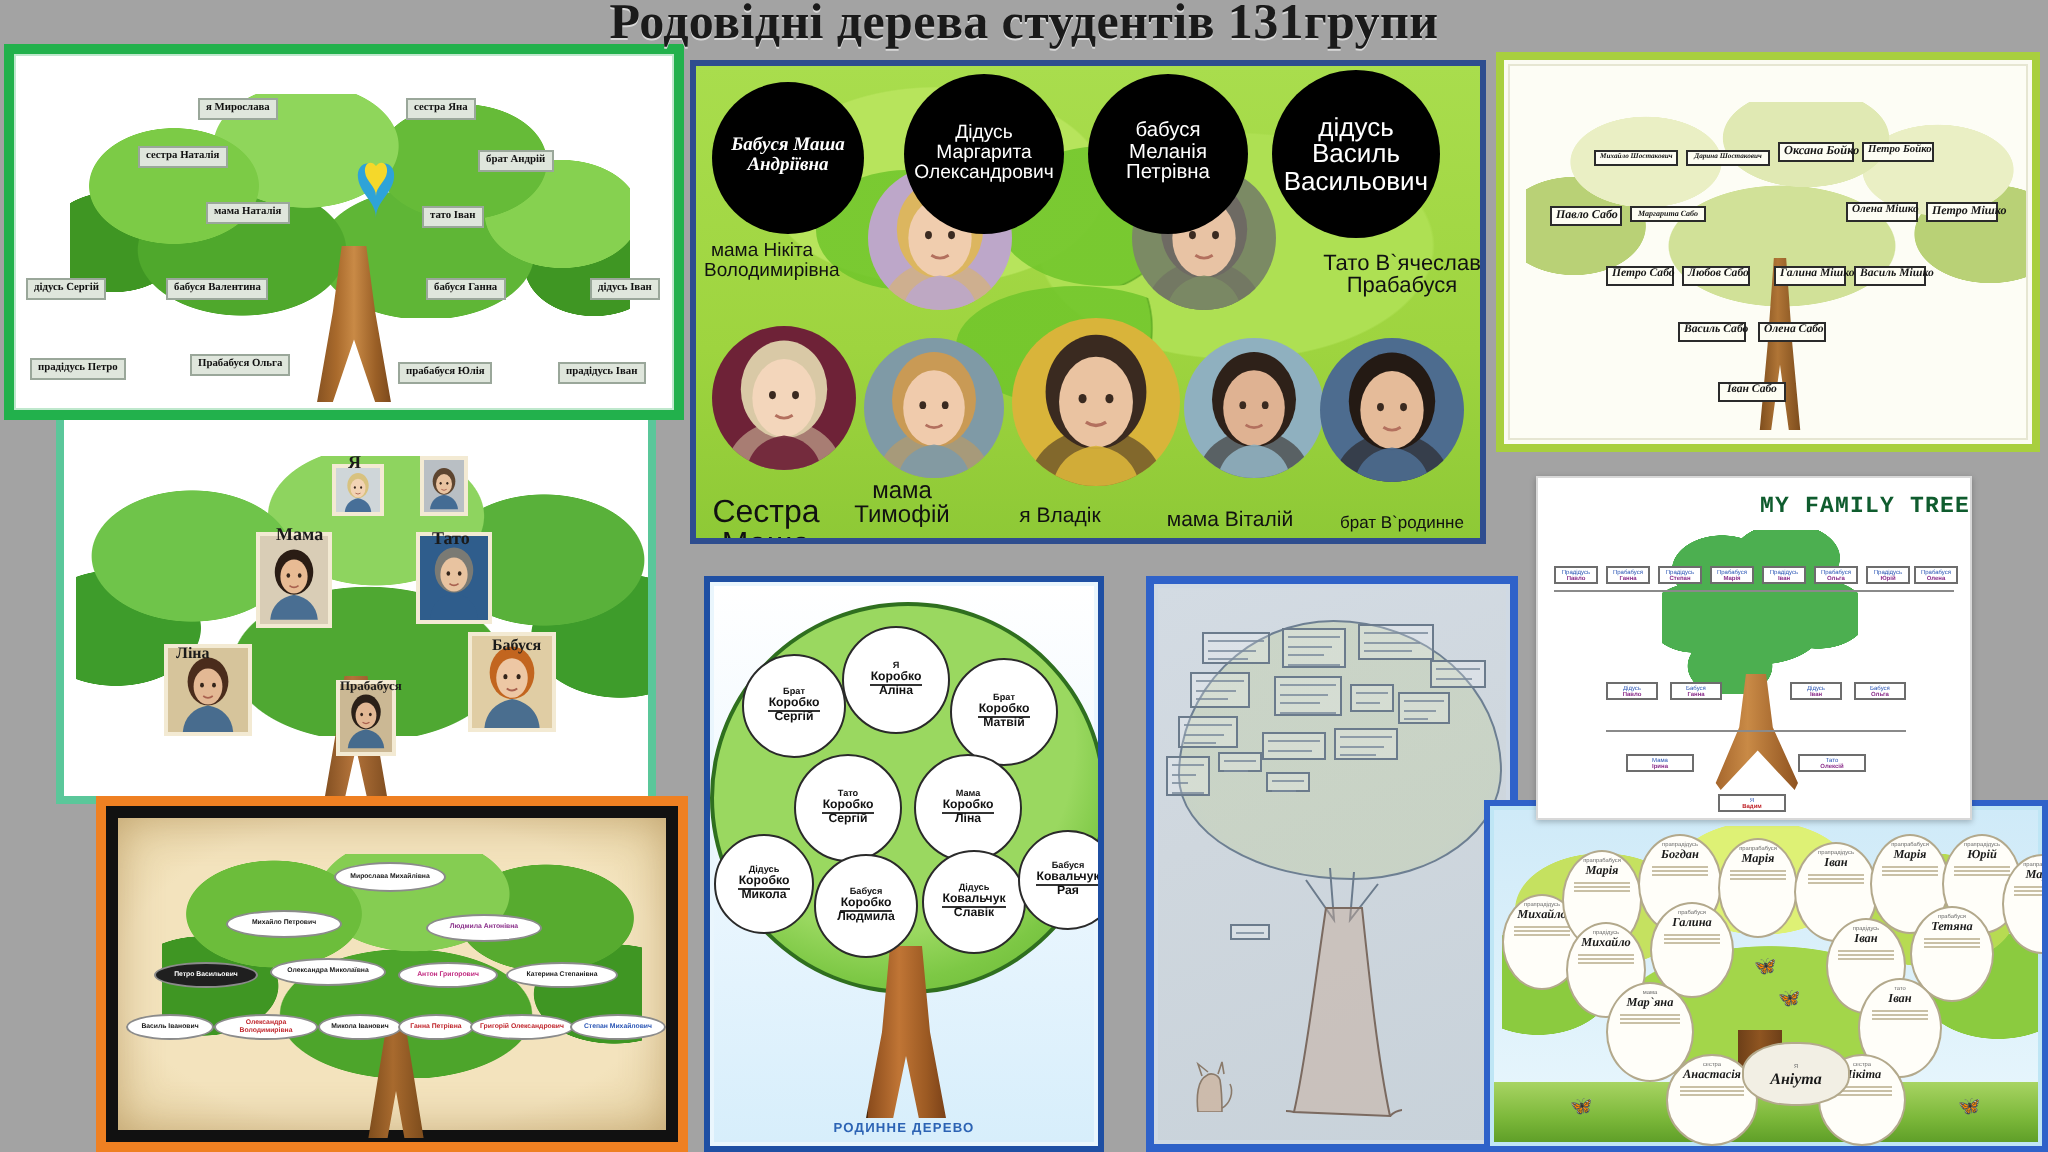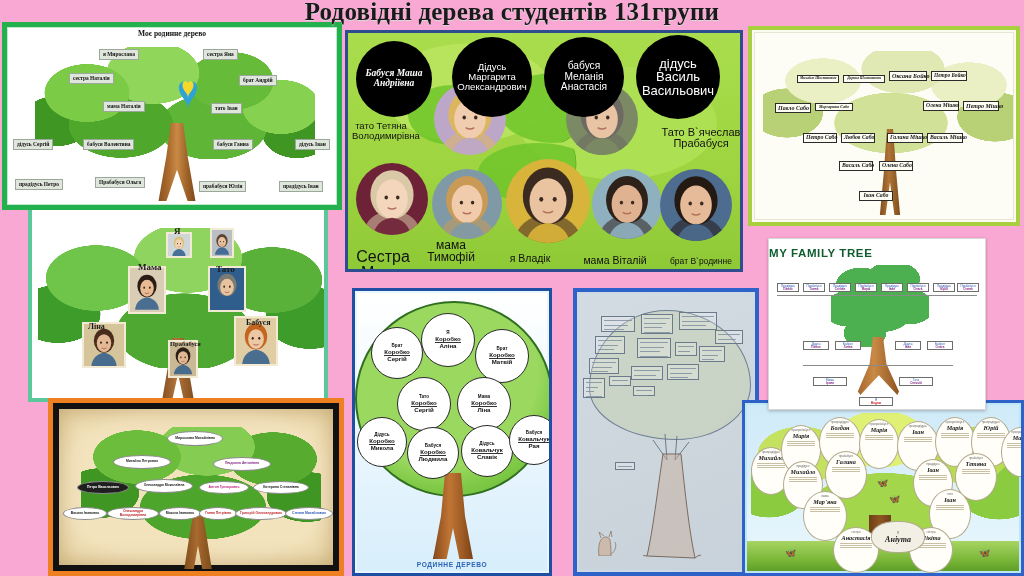--- a/index.html
+++ b/index.html
@@ -2,21 +2,21 @@
 <html><head>
 <meta charset="utf-8">
 <style>
   * { box-sizing: border-box; margin: 0; padding: 0; }
   html, body { width: 1024px; height: 576px; overflow: hidden; }
   body {
     font-family: "Liberation Sans", sans-serif;
     background: #ffffff;
     position: relative;
   }
-  .slide { position: absolute; inset: 0; background: #f9a8d4; }
+  .slide { position: absolute; inset: 0; background: #a3a3a3; }
 
   
   .title {
     position: absolute;
     left: 0; top: -2px; width: 1024px;
     text-align: center;
     font-family: "Liberation Serif", serif;
     font-weight: bold;
     font-size: 25px;
     letter-spacing: 0.2px;
@@ -244,22 +244,22 @@
   }
   .hline{ position:absolute; height:.8px; background:#7b8b9c; opacity:.8; }
 
   
   #p8{
     left: 768px; top: 238px; width: 218px; height: 172px;
     border: 1px solid #d8d8d8; background:#ffffff; z-index: 32;
     box-shadow: 0 1px 3px rgba(0,0,0,.25);
   }
   #p8 .ttl{
-    position:absolute; top:8px; left:0; width:100%; text-align:left;
-    font-family:Liberation Sans, sans-serif; font-weight:bold; font-size:11.5px;
+    position:absolute; top:8px; left:0; width:100%; text-align:right;
+    font-family:Liberation Mono, monospace; font-weight:bold; font-size:11.5px;
     color:#0f5c2e; letter-spacing:.6px;
   }
   .mft-crown{
     position:absolute; left:62px; top:26px; width:98px; height:82px;
     background:
       radial-gradient(ellipse 26px 18px at 30px 20px,#4caf50 0 96%,transparent 97%),
       radial-gradient(ellipse 28px 18px at 62px 14px,#4caf50 0 96%,transparent 97%),
       radial-gradient(ellipse 24px 18px at 16px 44px,#4caf50 0 96%,transparent 97%),
       radial-gradient(ellipse 26px 18px at 78px 42px,#4caf50 0 96%,transparent 97%),
       radial-gradient(ellipse 34px 20px at 48px 48px,#4caf50 0 96%,transparent 97%),
@@ -320,21 +320,20 @@
   .bfly{ position:absolute; font-size:9px; line-height:1; }
 </style>
 </head>
 <body>
 
 <div class="slide">
 
   <div class="title">Родовідні дерева студентів 131групи</div>
 
   <div class="panel" id="p1">
-    <div class="hd">Моє родинне дерево</div>
     <div class="tree1-crown"></div>
     <div class="tree1-trunk"></div>
     <svg class="logo-heart" viewBox="0 0 26 34">
       <path d="M13 6 C10 0 3 3 4 10 C5 18 13 22 13 30 C13 22 21 18 22 10 C23 3 16 0 13 6 Z" fill="#2ea3d8"></path>
       <path d="M13 4 C11 1 7 2 7.5 7 C8 12 13 14 13 19 C13 14 18 12 18.5 7 C19 2 15 1 13 4 Z" fill="#f5d82a"></path>
     </svg>
     <div id="p1-labels">
         <div class="lbl1" style="left:92px;top:22px">я Мирослава</div>
         <div class="lbl1" style="left:196px;top:22px">сестра Яна</div>
         <div class="lbl1" style="left:62px;top:46px">сестра Наталія</div>
@@ -437,28 +436,28 @@
         </div>
       </div>
     <div id="p2-circles">
         <div class="circ" style="left:8px;top:8px;width:76px;height:76px;font-size:9.5px;font-style:italic;font-family:&quot;Liberation Serif&quot;,serif;font-weight:bold;padding:4px">
           <span style="display:block">Бабуся Маша Андріївна</span>
         </div>
         <div class="circ" style="left:104px;top:4px;width:80px;height:80px;font-size:9.6px;font-weight:400;padding:4px">
           <span style="display:block">Дідусь Маргарита Олександрович</span>
         </div>
         <div class="circ" style="left:196px;top:4px;width:80px;height:80px;font-size:10.2px;font-weight:400;padding:4px">
-          <span style="display:block">бабуся Меланія Анастасія</span>
+          <span style="display:block">бабуся Меланія Петрівна</span>
         </div>
         <div class="circ" style="left:288px;top:2px;width:84px;height:84px;font-size:13px;font-weight:400;padding:4px">
           <span style="display:block">дідусь Василь Васильович</span>
         </div>
       </div>
     <div id="p2-caps">
-        <div class="cap" style="left:4px;top:88px;width:58px;font-size:9.5px">тато Тетяна Володимирівна</div>
+        <div class="cap" style="left:4px;top:88px;width:58px;font-size:9.5px">мама Нікіта Володимирівна</div>
         <div class="cap" style="left:310px;top:94px;width:86px;font-size:11px">Тато В`ячеслав Прабабуся</div>
         <div class="cap" style="left:4px;top:216px;width:62px;font-size:16px">Сестра Маша</div>
         <div class="cap" style="left:70px;top:206px;width:66px;font-size:12px">мама Тимофій</div>
         <div class="cap" style="left:152px;top:220px;width:60px;font-size:10.5px">я Владік</div>
         <div class="cap" style="left:228px;top:222px;width:78px;font-size:10.5px">мама Віталій</div>
         <div class="cap" style="left:310px;top:224px;width:86px;font-size:8.5px">брат В`родинне</div>
       </div>
   </div>
 
   <div class="panel" id="p3">

